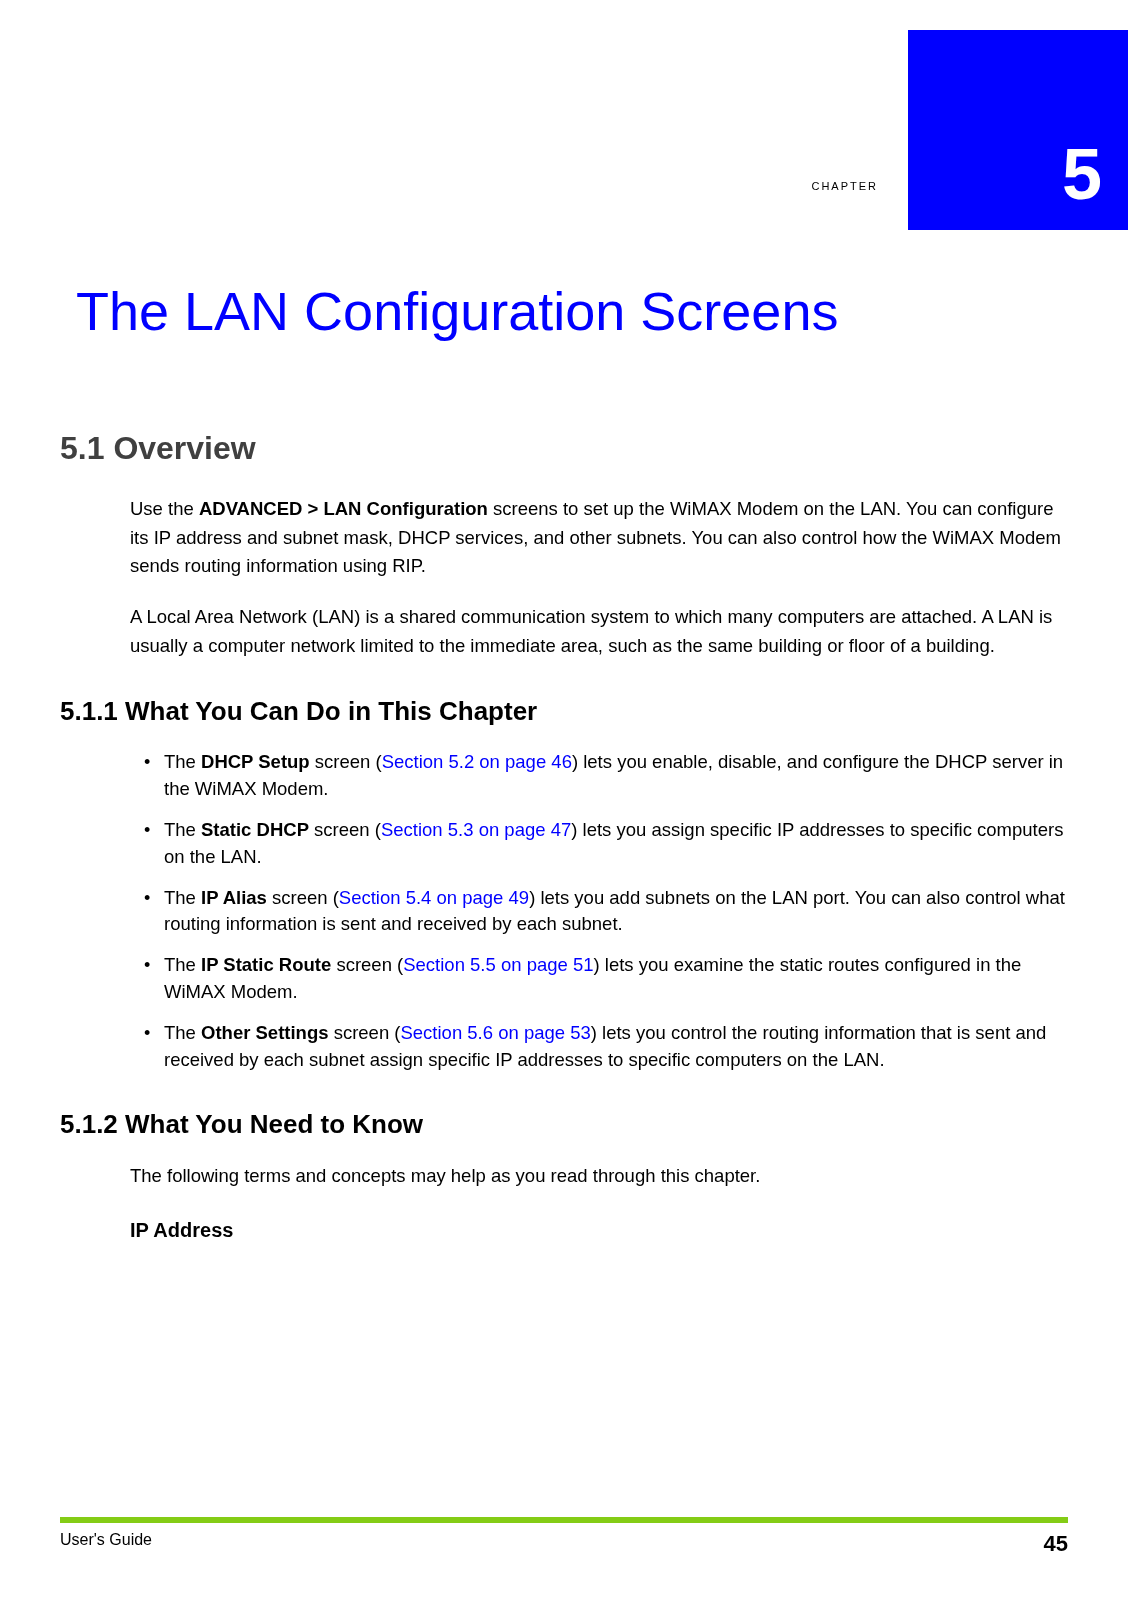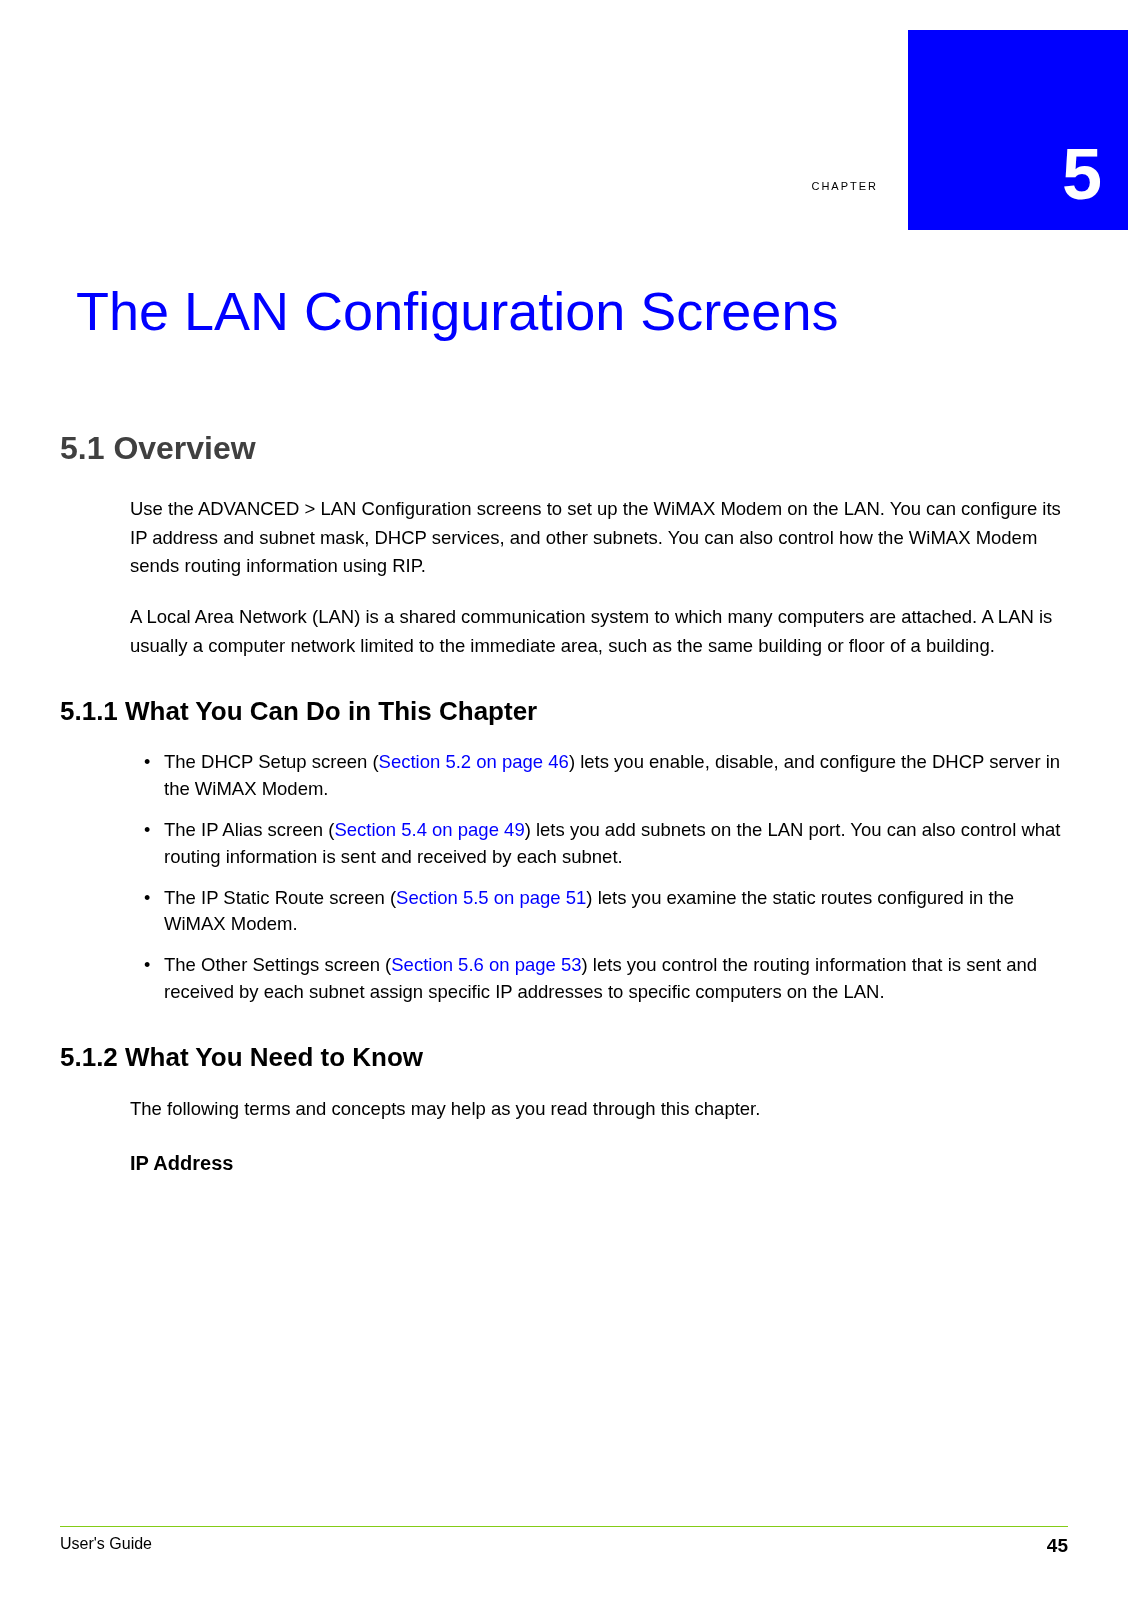--- a/index.html
+++ b/index.html
@@ -100,35 +100,35 @@
     padding-left: 14px;
   }
   ul.bullets li::before {
     content: "•";
     position: absolute;
     left: -6px;
     top: 0;
     font-size: 18px;
   }
 
-  .b { font-weight: 400; }
+  .b { font-weight: 700; }
   .link { color: #0000ff; }
 
   .footer {
     position: absolute;
     left: 60px;
     right: 60px;
     bottom: 40px;
-    border-top: 1px solid #84cc16;
+    border-top: 6px solid #84cc16;
     padding-top: 8px;
     display: flex;
     justify-content: space-between;
     font-size: 16px;
   }
-  .footer .pagenum { font-weight: 700; font-size: 19px; text-align: center; }
+  .footer .pagenum { font-weight: 700; font-size: 22px; text-align: center; }
 </style>
 </head>
 <body>
 
 <div class="page">
 
   <div class="chapter-tab">
     <span class="num">5</span>
   </div>
 
@@ -146,20 +146,23 @@
 
     <p class="para">A Local Area Network (LAN) is a shared communication system to which many computers are attached. A LAN is usually a computer network limited to the immediate area, such as the same building or floor of a building.</p>
 
     <h3 class="h3">5.1.1  What You Can Do in This Chapter</h3>
 
     <ul class="bullets">
       <li>
         <span>The </span><span class="b">DHCP Setup</span><span> screen (</span><span class="link">Section 5.2 on page 46</span><span>) lets you enable, disable, and configure the DHCP server in the WiMAX Modem.</span>
       </li>
       <li>
+        <span>The </span><span class="b">Static DHCP</span><span> screen (</span><span class="link">Section 5.3 on page 47</span><span>) lets you assign specific IP addresses to specific computers on the LAN.</span>
+      </li>
+      <li>
         <span>The </span><span class="b">IP Alias</span><span> screen (</span><span class="link">Section 5.4 on page 49</span><span>) lets you add subnets on the LAN port. You can also control what routing information is sent and received by each subnet.</span>
       </li>
       <li>
         <span>The  </span><span class="b">IP Static Route</span><span> screen (</span><span class="link">Section 5.5 on page 51</span><span>) lets you examine the static routes configured in the WiMAX Modem.</span>
       </li>
       <li>
         <span>The </span><span class="b">Other Settings</span><span> screen (</span><span class="link">Section 5.6 on page 53</span><span>) lets you control the routing information that is sent and received by each subnet assign specific IP addresses to specific computers on the LAN.</span>
       </li>
     </ul>
 

